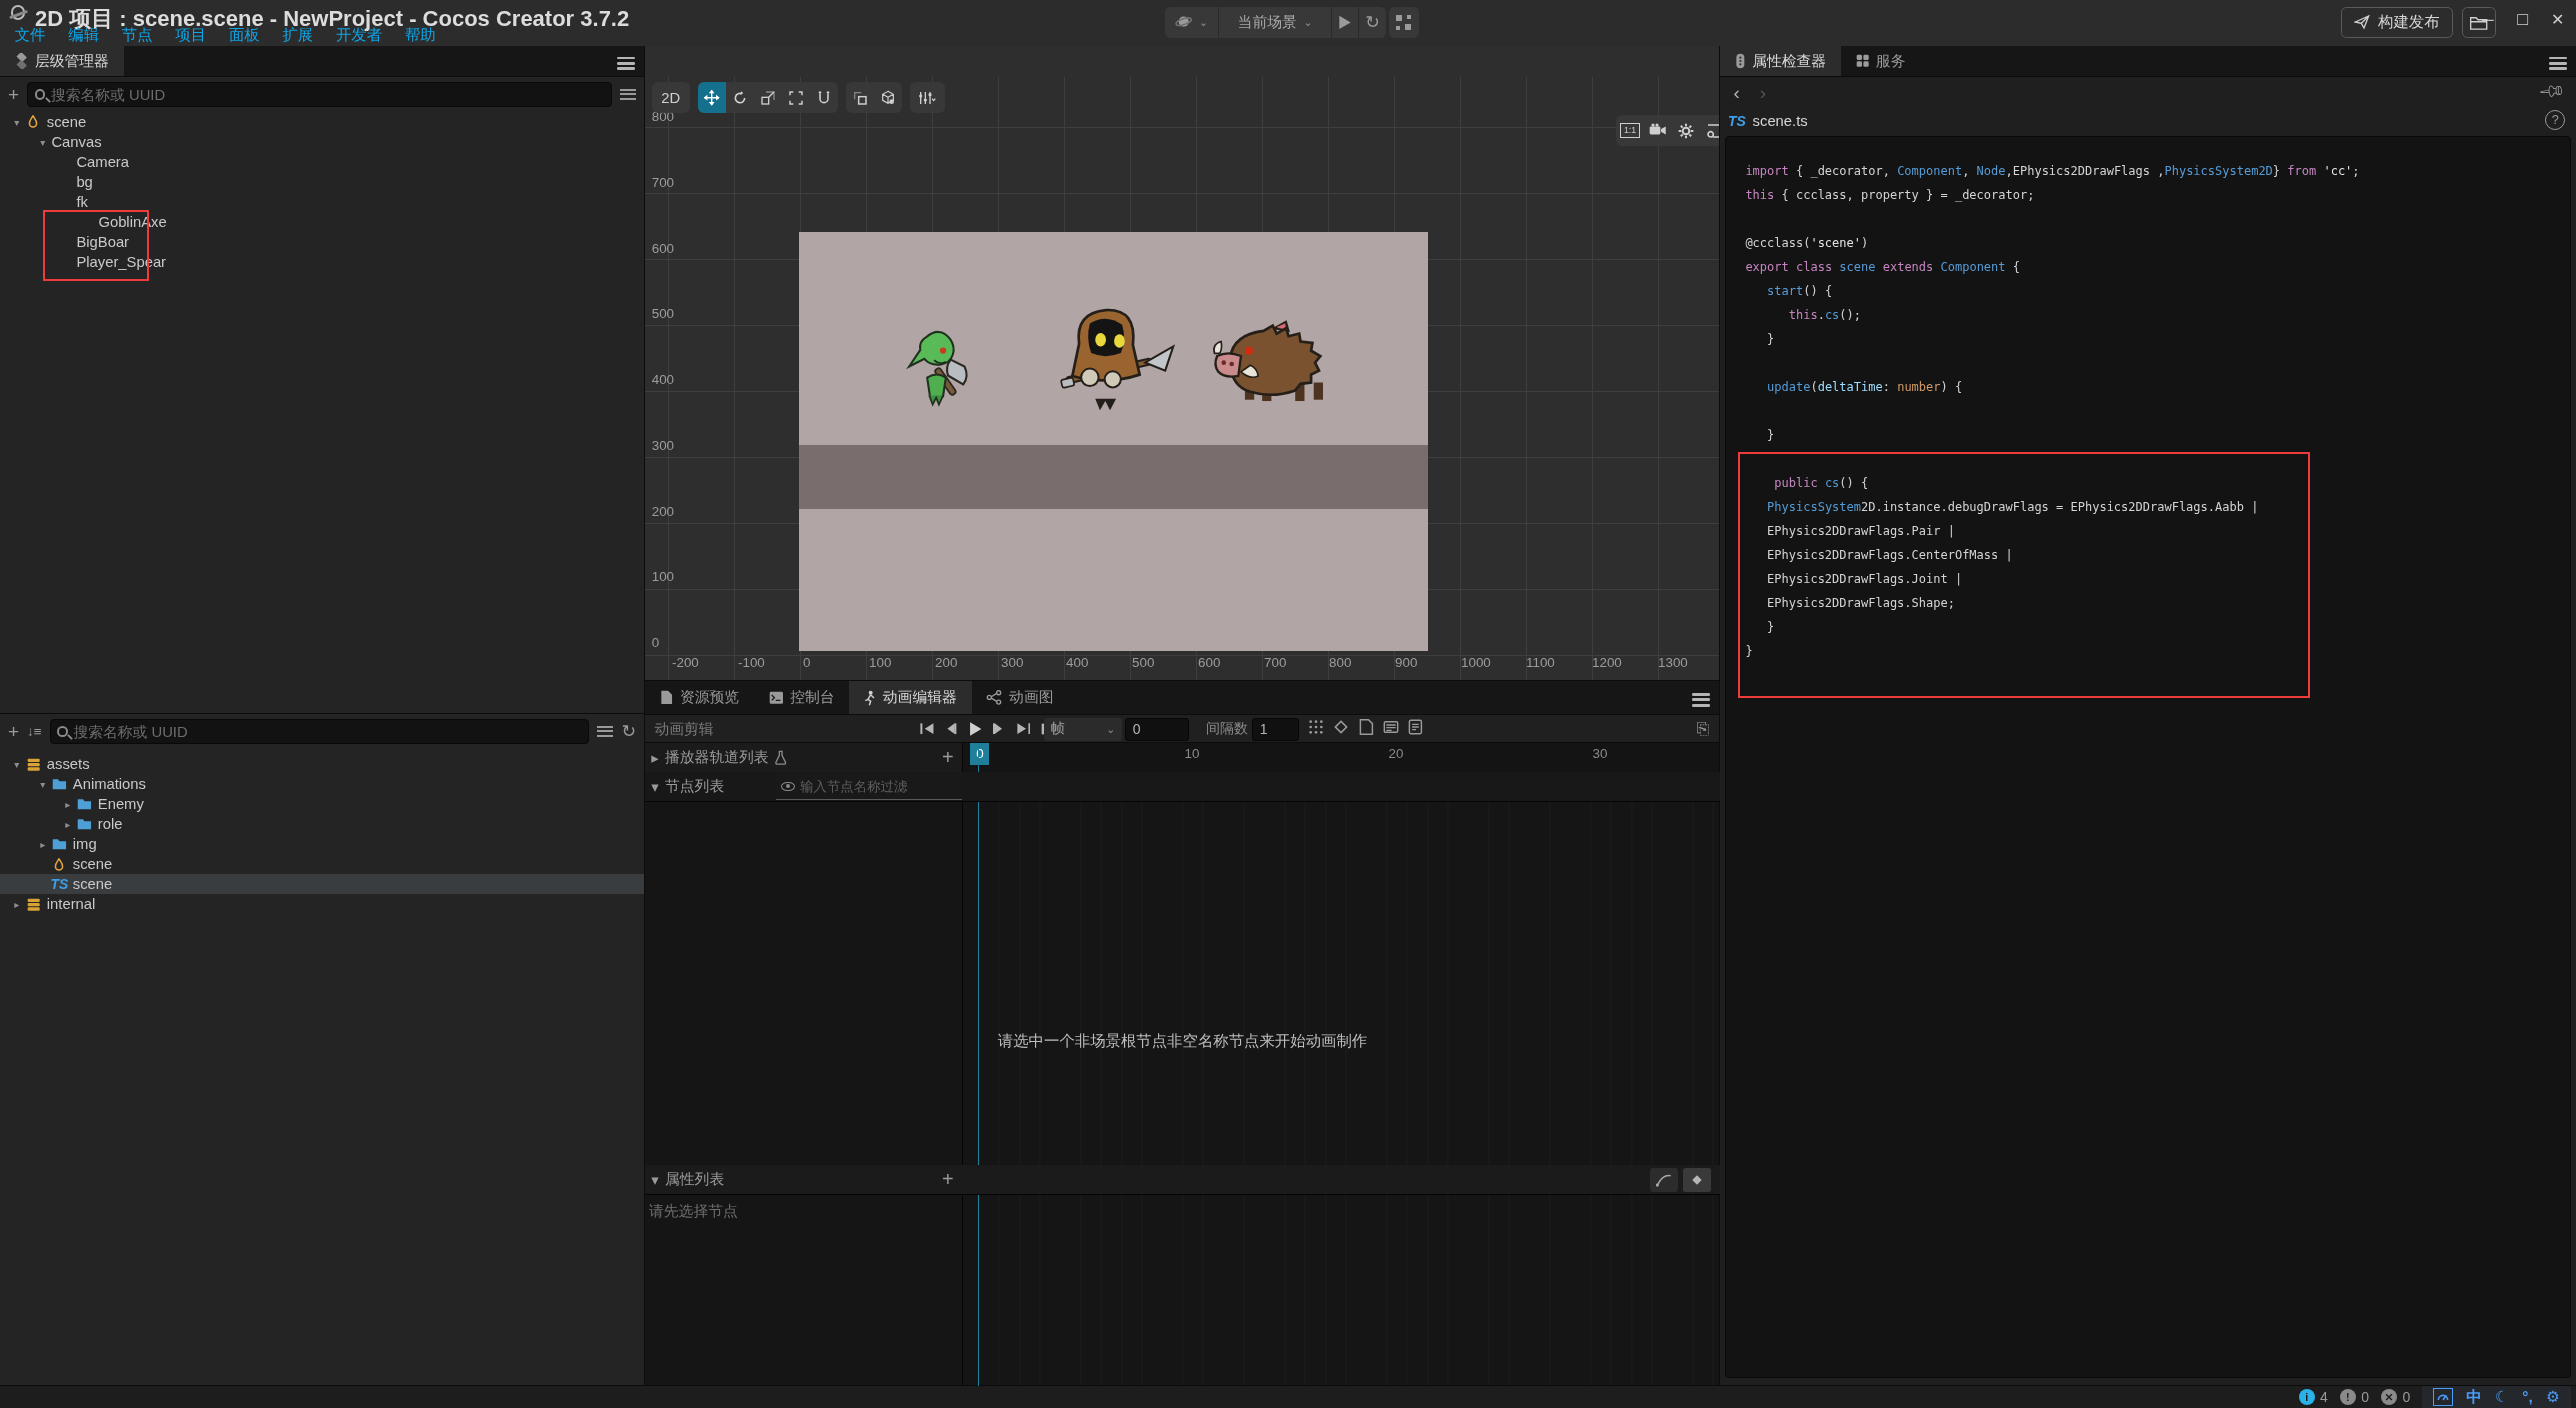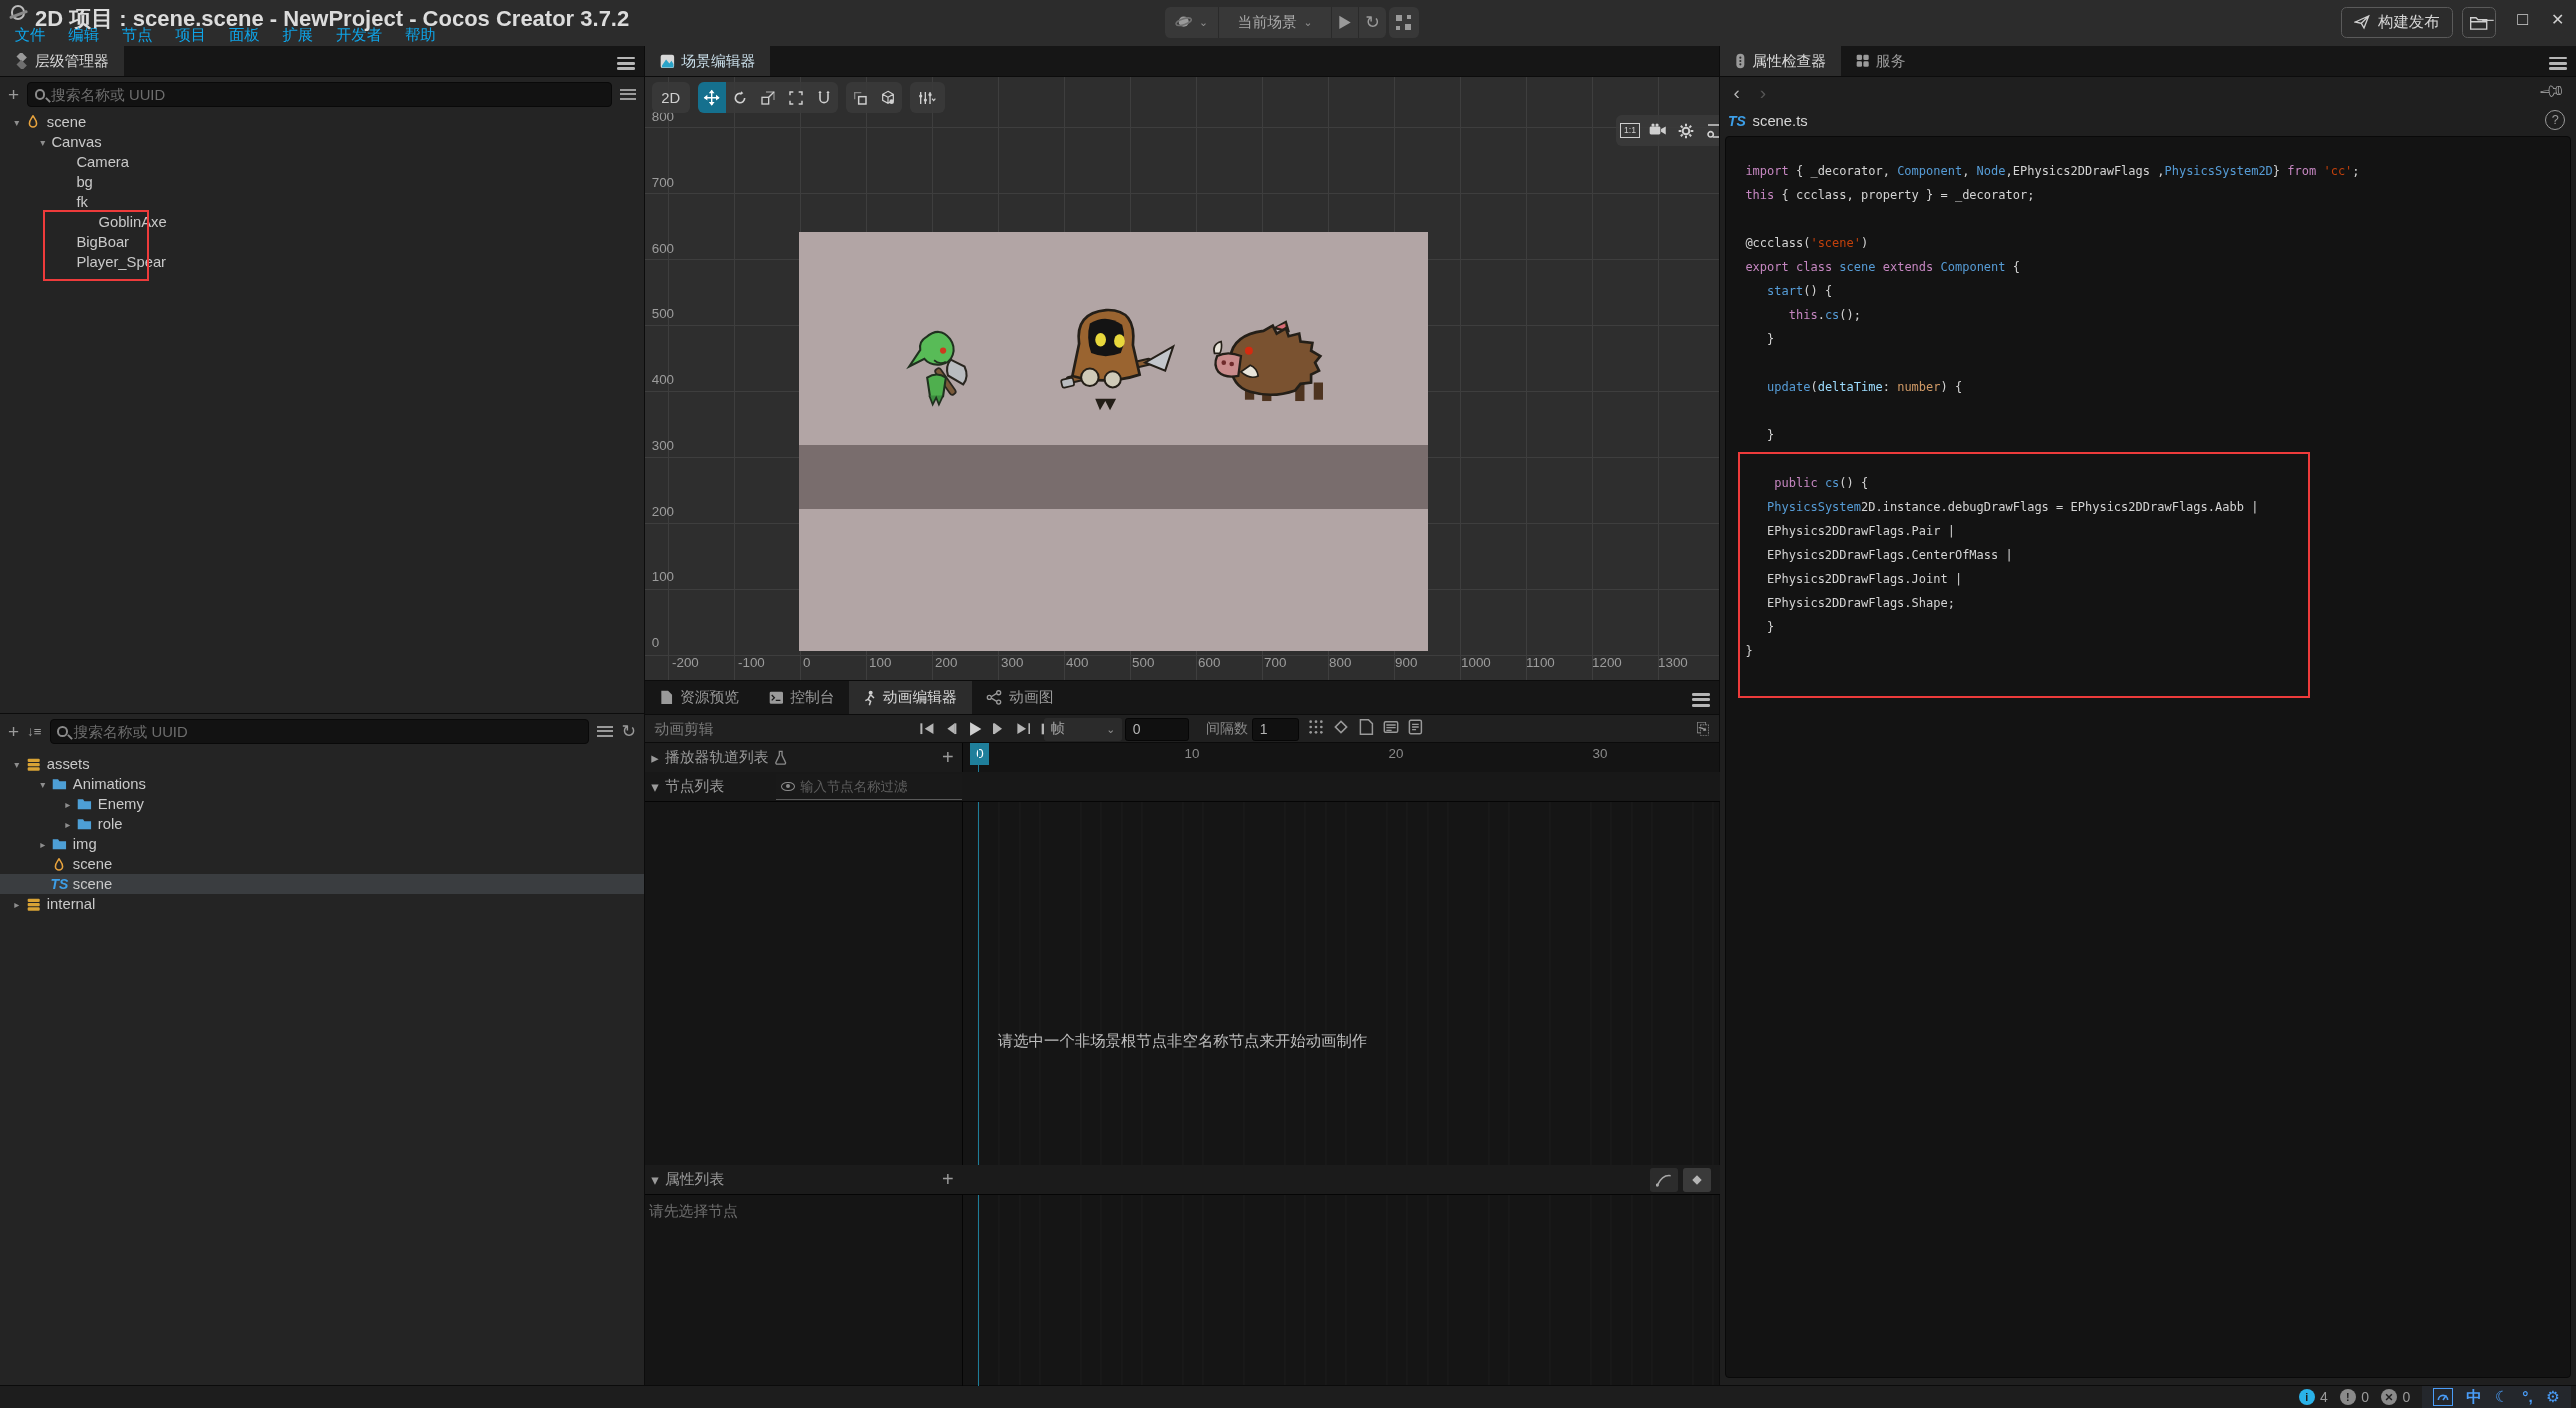--- a/index.html
+++ b/index.html
@@ -133,21 +133,21 @@
     padding:0 13.4px; gap:20px; font-size:19px; }
   #file-row { position:absolute; left:0; top:63px; width:857px; height:24px; display:flex; align-items:center;
     padding:0 8px; gap:6.7px; font-size:14.8px; color:#d6d6d6; }
   #help-circle { position:absolute; right:10.7px; top:64px; width:20px; height:20px; border:1.3px solid #9a9a9a;
     border-radius:50%; color:#9a9a9a; font-size:12.7px; display:flex; align-items:center; justify-content:center;}
   #pin-icon { position:absolute; right:13.4px; top:35px; font-size:17.4px; color:#b0b0b0; transform:rotate(40deg); }
   #code-wrap { position:absolute; left:5.4px; top:90px; right:5.4px; bottom:8px; background:#131313;
     border:1.3px solid #090909; border-radius:4px; padding:21.5px 19px; overflow:hidden; }
   .codeline { height:24px; line-height:24px; white-space:pre; font-family:"DejaVu Sans Mono",monospace;
     font-size:12px; color:#d4d4d4; }
-  .c-k{color:#c586c0;} .c-b{color:#569cd6;} .c-s{color:#c2410c;margin-top:12px;} .c-pa{color:#9cdcfe;}
+  .c-k{color:#c586c0;} .c-b{color:#569cd6;} .c-s{color:#e5e5e5;margin-top:12px;} .c-pa{color:#9cdcfe;}
   .c-ty{color:#d19a66;} .c-w{color:#d4d4d4;}
   
   #statusbar { position:absolute; left:0; top:1385px; width:2576px; height:23.5px; background:#1d1d1d;
     border-top:1.3px solid #0b0b0b; }
   #status-right { position:absolute; right:5.4px; top:0; height:22px; display:flex; align-items:center; gap:12px; }
   .cnt { display:flex; align-items:center; gap:5.4px; font-size:14px; color:#9a9a9a; }
   .dot { width:16px; height:16px; border-radius:50%; display:flex; align-items:center; justify-content:center;
     font-size:10.7px; font-weight:bold; color:#1d1d1d; background:#8a8a8a; }
   .dot.info { background:#2ab2e8; }
   #blue-group { height:22px; background:#24272c; display:flex; align-items:center; gap:13.4px; padding:0 10.7px;
@@ -369,29 +369,20 @@
               <rect x="1" y="14" width="18" height="5" rx="1.5"></rect>
             </g>
           </svg>
         </span>
         <span>internal</span>
       </div>
     </div>
 </div>
 
 <div class="panel" id="scene-panel">
-  <div class="ptabs">
-    <div class="ptab active" style="color:#c8dde8">
-      <svg width="14.8" height="14.8" viewBox="0 0 22 22">
-        <rect x="1" y="1" width="20" height="20" rx="3" fill="#d8d8d8"></rect>
-        <path d="M3 17 L9 8 L14 14 L17 10 L20 15 V20 H3 Z" fill="#2aa3c8"></path>
-        </svg>
-      <span>场景编辑器</span>
-    </div>
-  </div>
   <div id="viewport">
     <div id="design-canvas">
       <div id="canvas-band"></div>
 
       <svg class="abs" style="left:107px; top:93px;" width="70" height="83" viewBox="0 0 100 120">
         <rect x="52" y="60" width="9" height="44" rx="4" fill="#7a5a3a" stroke="#2a2620" stroke-width="2.5" transform="rotate(-35 56 82)"></rect>
         <path d="M64 50 l20 10 q7 15 -2 26 l-22 -13 q-4 -13 4 -23 z" fill="#b9bcc0" stroke="#2a2620" stroke-width="3"></path>
         <path d="M30 76 q14 -9 27 0 l-4 27 q-10 6 -19 0 z" fill="#4faf4e" stroke="#20301f" stroke-width="3"></path>
         <path d="M33 102 l5 13 5 -10 4 10 6 -13" fill="#3c8f3f" stroke="#20301f" stroke-width="2.5"></path>
         <path d="M28 18 q20 -17 35 2 q8 11 4 23 q-4 12 -17 14 q-16 2 -24 -8 l-22 11 16 -24 q-2 -12 8 -18 z" fill="#58bb57" stroke="#20301f" stroke-width="3"></path>

